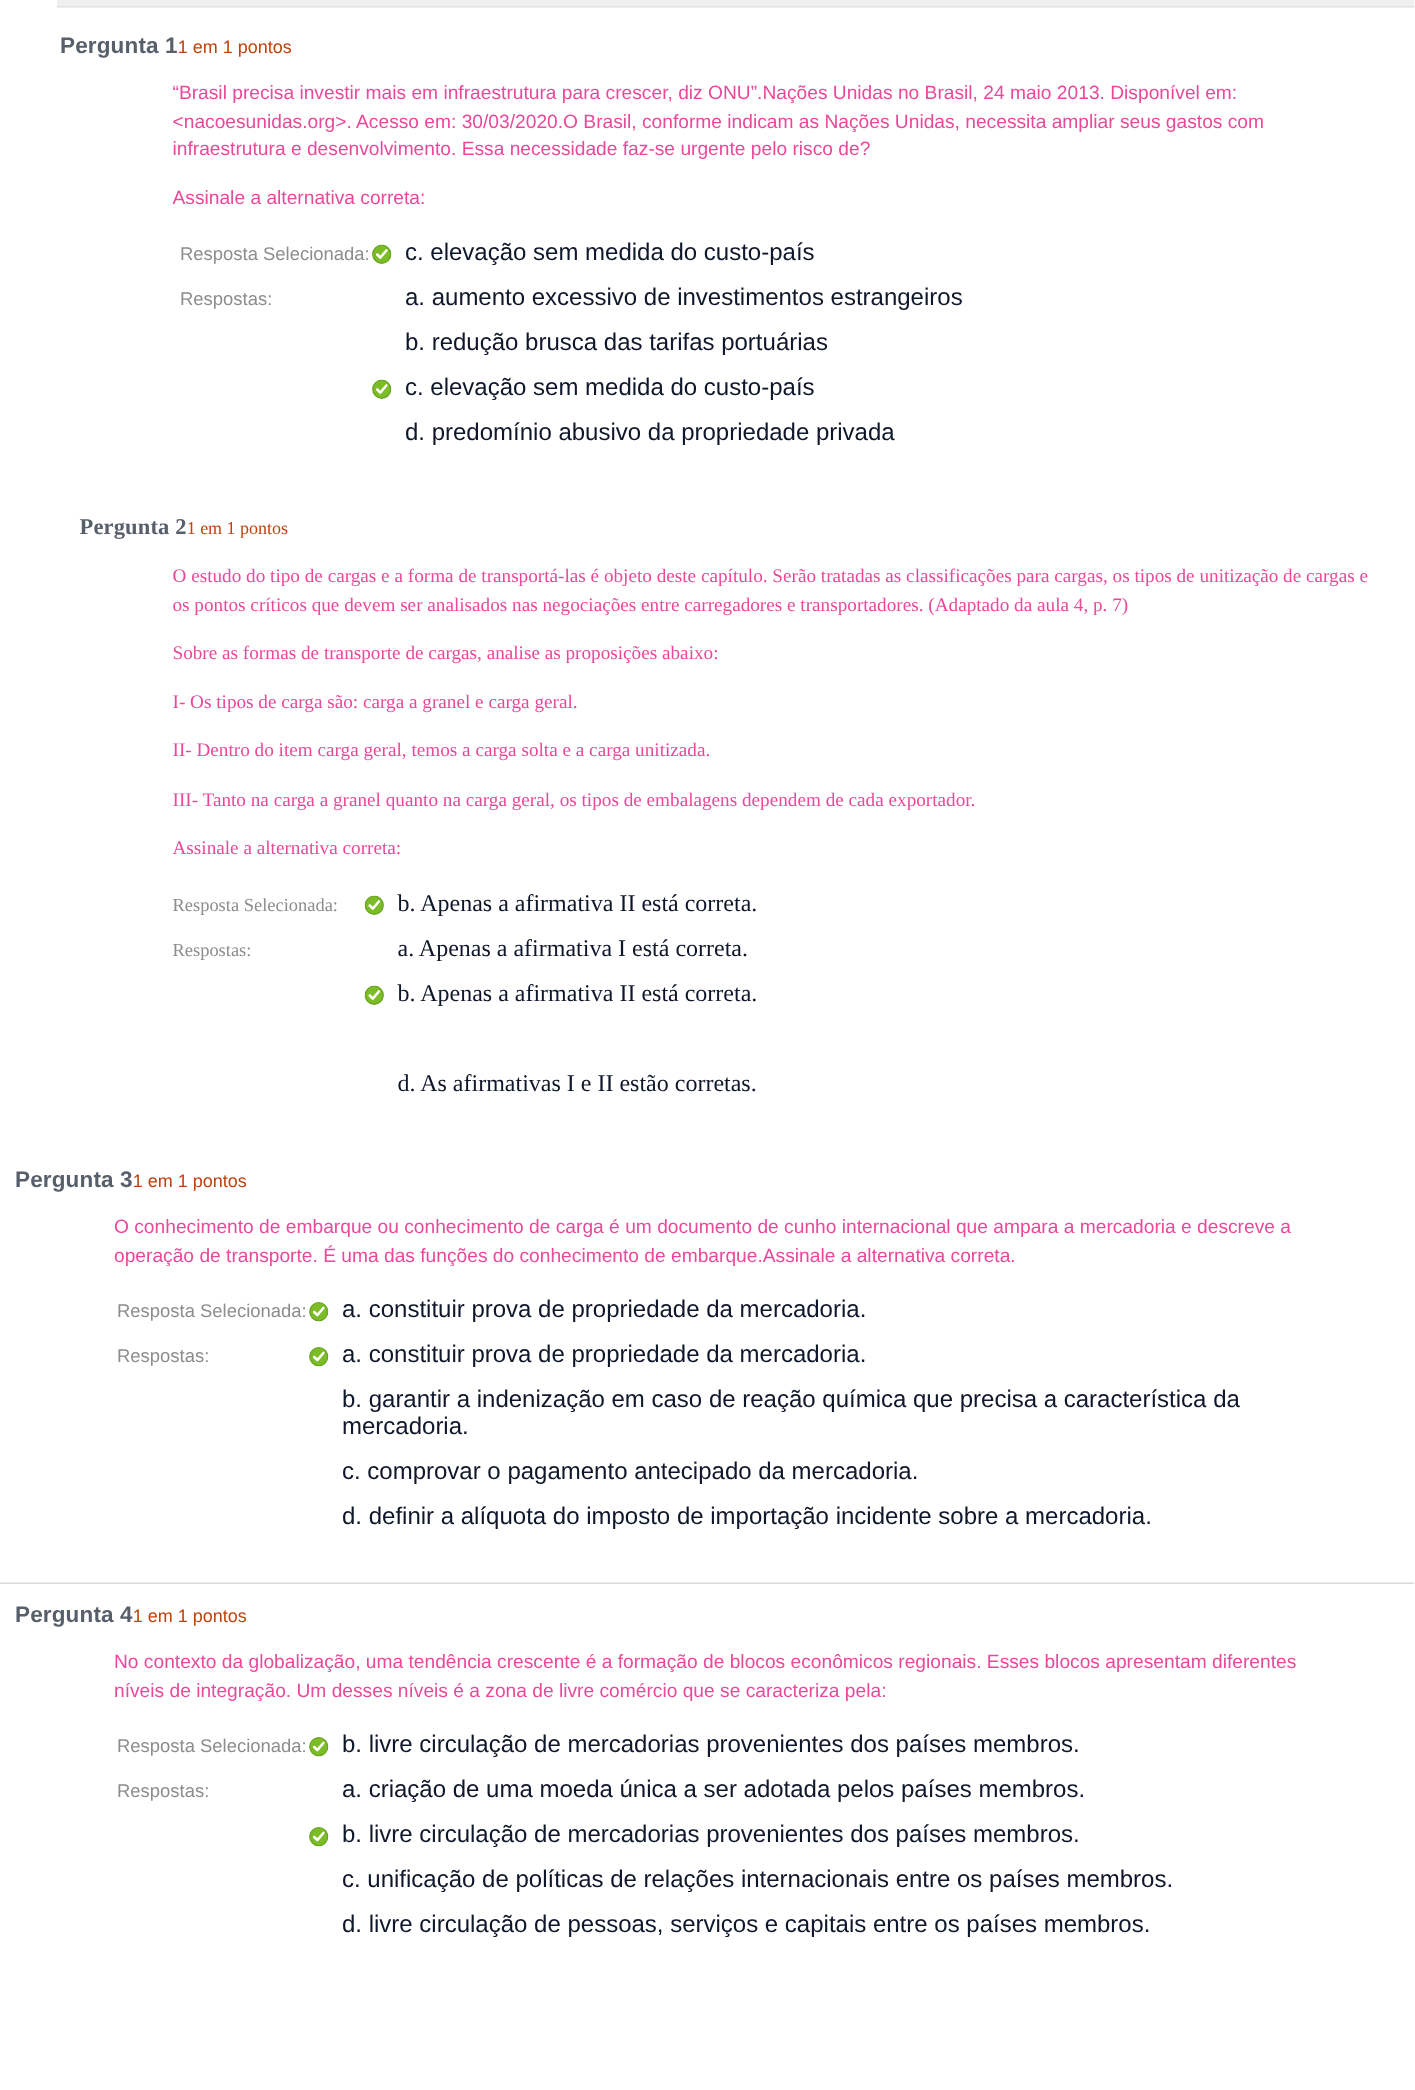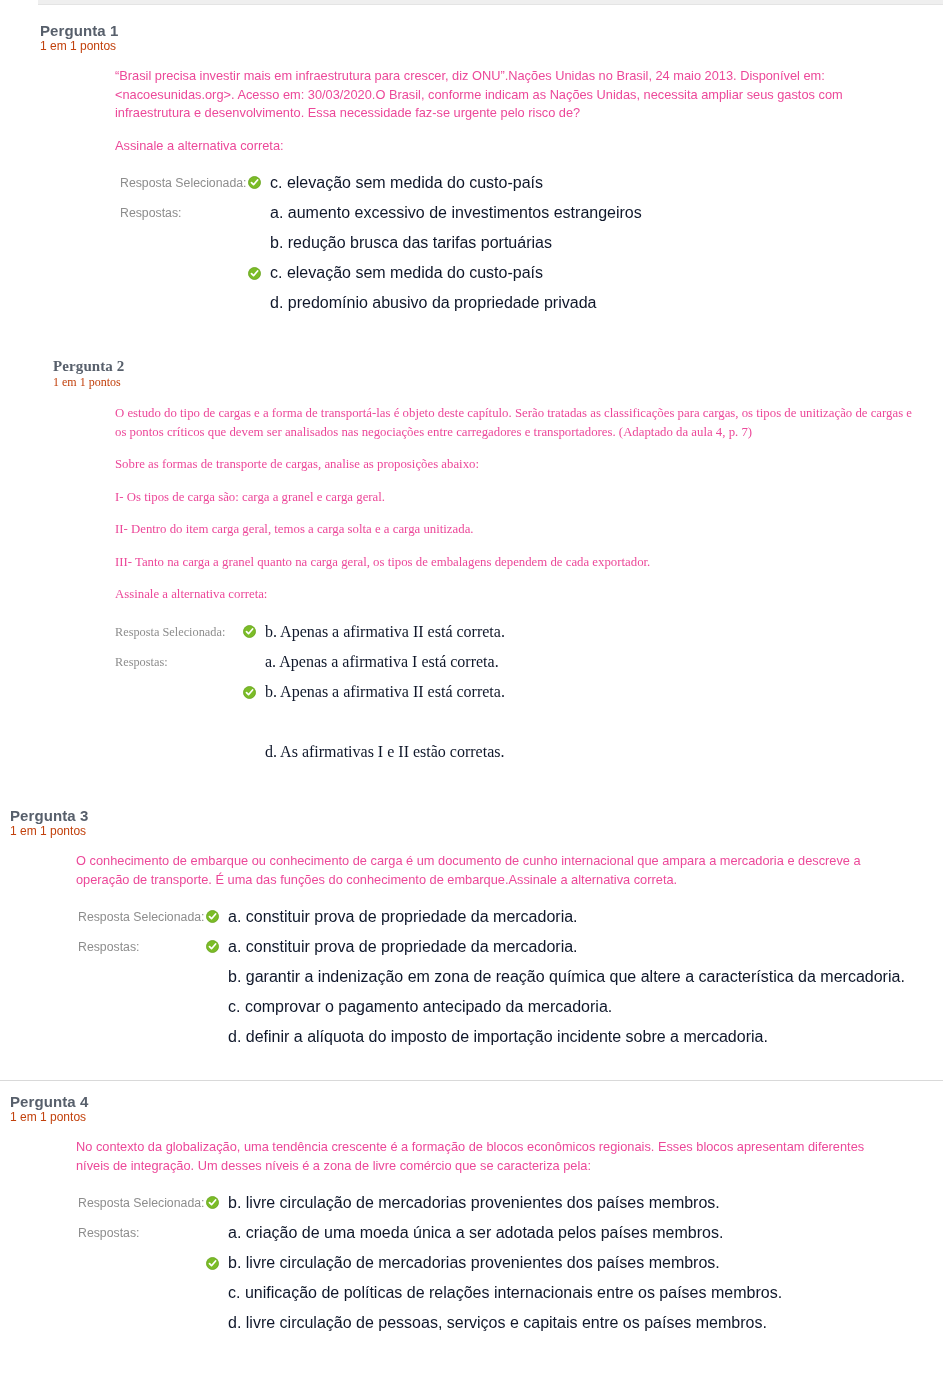--- a/index.html
+++ b/index.html
@@ -48,21 +48,20 @@
     margin: 0 0 0 0;
     height: 0;
   }
 
   .q-header {
     display: flex;
     align-items: baseline;
     justify-content: flex-start;
     padding-top: 12px;
     padding-bottom: 2px;
-    flex-direction: column;
   }
   .q-title {
     font-size: 15px;
     font-weight: bold;
     color: #575f6b;
     letter-spacing: .1px;
   }
   .q-points {
     font-size: 12px;
     color: #c2410c;
@@ -88,21 +87,21 @@
 
   .answers {
     margin-top: 18px;
   }
   .indent-wide  .answers { padding-left: 80px; }
   .indent-wide2 .answers { padding-left: 62px; }
   .indent-flush .answers { padding-left: 68px; }
 
   .ans-row {
     display: flex;
-    align-items: center;
+    align-items: flex-end;
     margin-bottom: 11px;
   }
   .ans-label {
     width: 128px;
     flex: 0 0 128px;
     color: #8d8d8d;
     font-size: 12.3px;
     line-height: 18px;
     padding-top: 1px;
   }
@@ -288,21 +287,21 @@
                   <circle cx="8" cy="8" r="7.4" fill="none" stroke="#67a31d" stroke-width="1"></circle>
                   <path d="M4.3 8.2 L6.8 10.7 L11.8 4.9" fill="none" stroke="#ffffff" stroke-width="2.1" stroke-linecap="round" stroke-linejoin="round"></path>
                 </svg>
               </span>
             </div>
             <div class="ans-text">a. constituir prova de propriedade da mercadoria.</div>
           </div>
           <div class="ans-row">
             <div class="ans-label"></div>
             <div class="ans-mark"></div>
-            <div class="ans-text">b. garantir a indenização em zona de reação química que altere a característica da mercadoria.</div>
+            <div class="ans-text">b. garantir a indenização em caso de reação química que precisa a característica da mercadoria.</div>
           </div>
           <div class="ans-row">
             <div class="ans-label"></div>
             <div class="ans-mark"></div>
             <div class="ans-text">c. comprovar o pagamento antecipado da mercadoria.</div>
           </div>
           <div class="ans-row">
             <div class="ans-label"></div>
             <div class="ans-mark"></div>
             <div class="ans-text">d. definir a alíquota do imposto de importação incidente sobre a mercadoria.</div>

